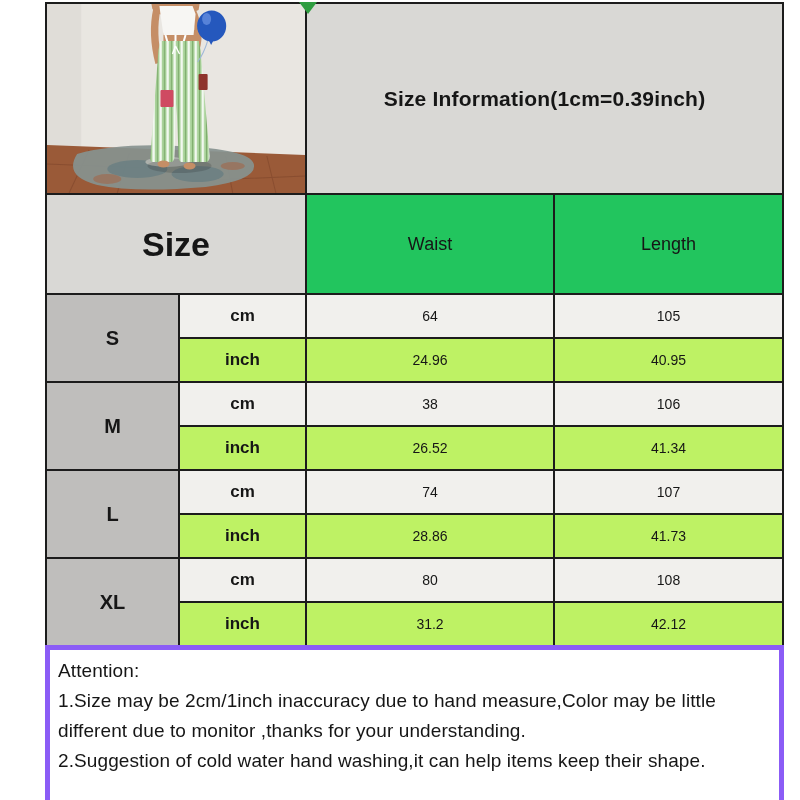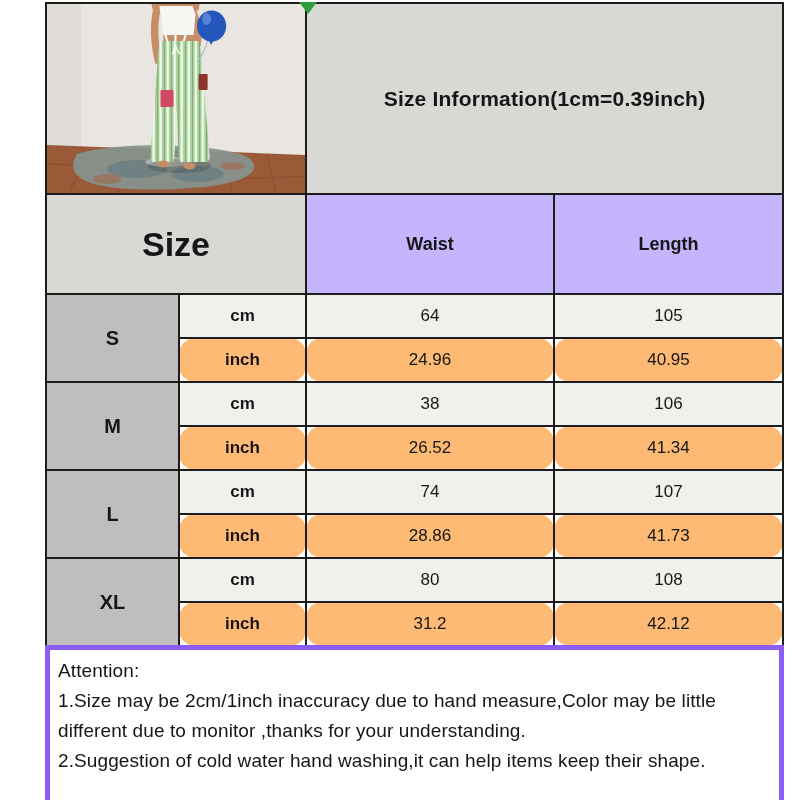--- a/index.html
+++ b/index.html
@@ -11,26 +11,26 @@
   table.size-table{
     border-collapse:collapse;table-layout:fixed;width:739px;
   }
   table.size-table td{
     border:2px solid #1c1c1c;text-align:center;vertical-align:middle;
     padding:0;overflow:hidden;
   }
   .c-photo{background:#ffffff;}
   .c-title{background:#d9d8d5;font-weight:bold;font-size:21px;letter-spacing:0.2px;}
   .c-size-head{background:#d9d8d5;font-weight:bold;font-size:34px;}
-  .c-col-head{background:#c4b5fd;font-weight:bold;font-size:18px;}
+  .c-col-head{background:#22c55e;font-weight:normal;font-size:18px;}
   .c-size-letter{background:#bfbebc;font-weight:bold;font-size:20px;}
   .c-unit{font-weight:bold;font-size:17px;}
-  .c-val{font-weight:normal;font-size:17px;}
+  .c-val{font-weight:normal;font-size:14px;}
   tr.row-cm td{background:#f1f0ed;}
-  tr.row-inch td{background:#fdba74;border-radius:16px;}
+  tr.row-inch td{background:#bef264;}
   tr.row-cm td.c-size-letter, tr.row-inch td.c-size-letter{background:#bfbebc;}
   .attention-box{
     border:5px solid #8b5cf6;margin-top:-2px;background:#ffffff;
     padding:6px 10px 14px 8px;min-height:131px;
     font-size:19px;line-height:30px;letter-spacing:0.1px;
   }
   .photo-svg{display:block;width:100%;height:189px;}
   .corner-mark{position:absolute;top:0;left:254px;width:18px;height:12px;}
 </style>
 </head>

